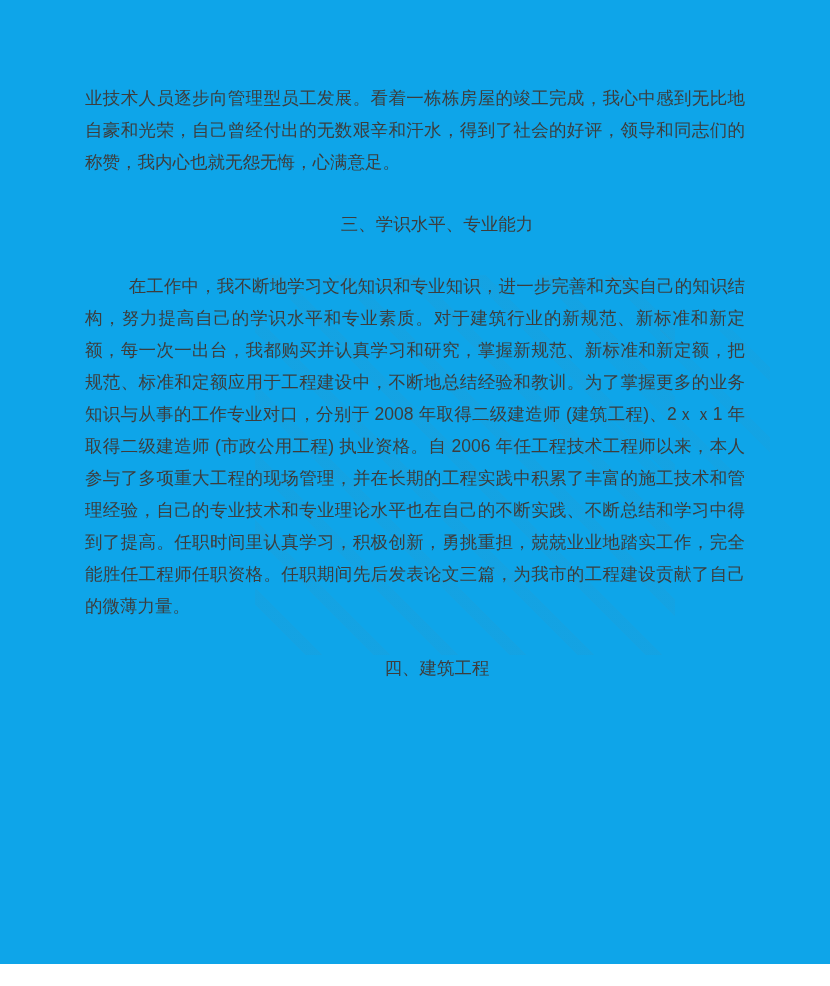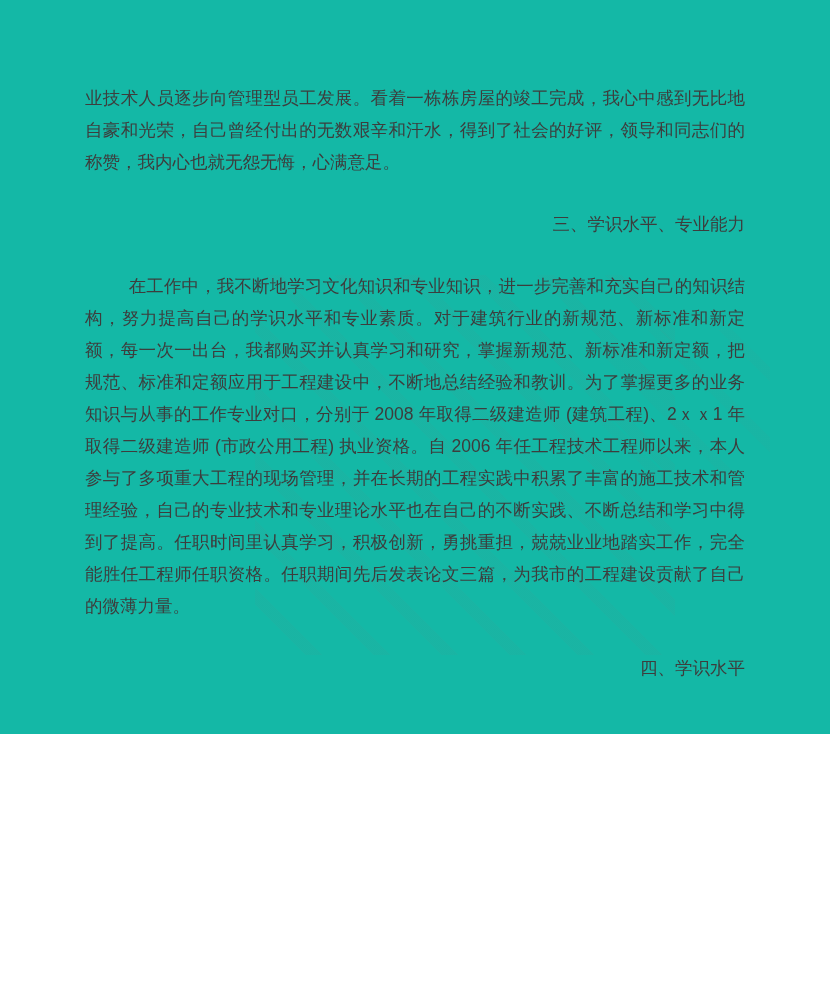--- a/index.html
+++ b/index.html
@@ -9,22 +9,22 @@
     background: #ffffff;
   }
   body {
     width: 830px;
     height: 986px;
     font-family: "Liberation Sans", "DejaVu Sans", sans-serif;
   }
   .page {
     position: relative;
     width: 830px;
-    height: 734px;
-    background: #14b8a6;
+    height: 964px;
+    background: #0ea5e9;
     overflow: hidden;
   }
   
   .watermark {
     position: absolute;
     left: 255px;
     top: 275px;
     width: 420px;
     height: 380px;
     background: repeating-linear-gradient(
@@ -64,35 +64,35 @@
   }
   .content p {
     margin: 30px 0;
     text-indent: 2.5em;
   }
   .content p.continuation {
     text-indent: 0;
     margin-top: 0;
   }
   .content p.heading {
-    text-align: right;
+    text-align: center;
   }
 </style>
 </head>
 <body>
 
 <div class="page">
 
   <div class="watermark"></div>
   <div class="watermark-2"></div>
 
   <div class="content">
     <p class="continuation">业技术人员逐步向管理型员工发展。看着一栋栋房屋的竣工完成，我心中感到无比地自豪和光荣，自己曾经付出的无数艰辛和汗水，得到了社会的好评，领导和同志们的称赞，我内心也就无怨无悔，心满意足。</p>
 
     <p class="heading">三、学识水平、专业能力</p>
 
     <p>在工作中，我不断地学习文化知识和专业知识，进一步完善和充实自己的知识结构，努力提高自己的学识水平和专业素质。对于建筑行业的新规范、新标准和新定额，每一次一出台，我都购买并认真学习和研究，掌握新规范、新标准和新定额，把规范、标准和定额应用于工程建设中，不断地总结经验和教训。为了掌握更多的业务知识与从事的工作专业对口，分别于 2008 年取得二级建造师 (建筑工程)、2ｘｘ1 年取得二级建造师 (市政公用工程) 执业资格。自 2006 年任工程技术工程师以来，本人参与了多项重大工程的现场管理，并在长期的工程实践中积累了丰富的施工技术和管理经验，自己的专业技术和专业理论水平也在自己的不断实践、不断总结和学习中得到了提高。任职时间里认真学习，积极创新，勇挑重担，兢兢业业地踏实工作，完全能胜任工程师任职资格。任职期间先后发表论文三篇，为我市的工程建设贡献了自己的微薄力量。</p>
 
-    <p class="heading">四、学识水平</p>
+    <p class="heading">四、建筑工程</p>
 
   </div>
 
 </div>
 
 </body></html>

